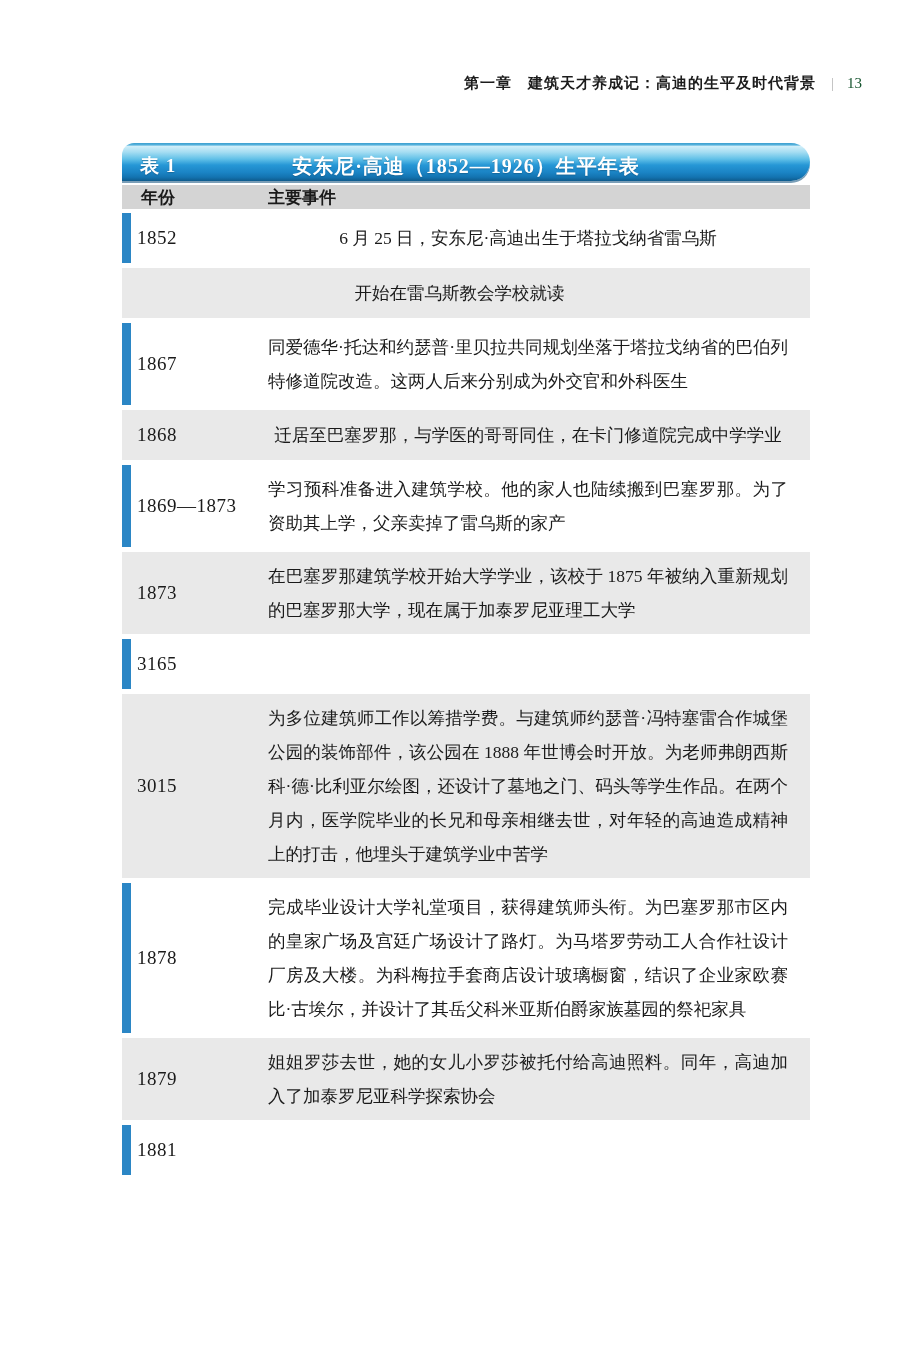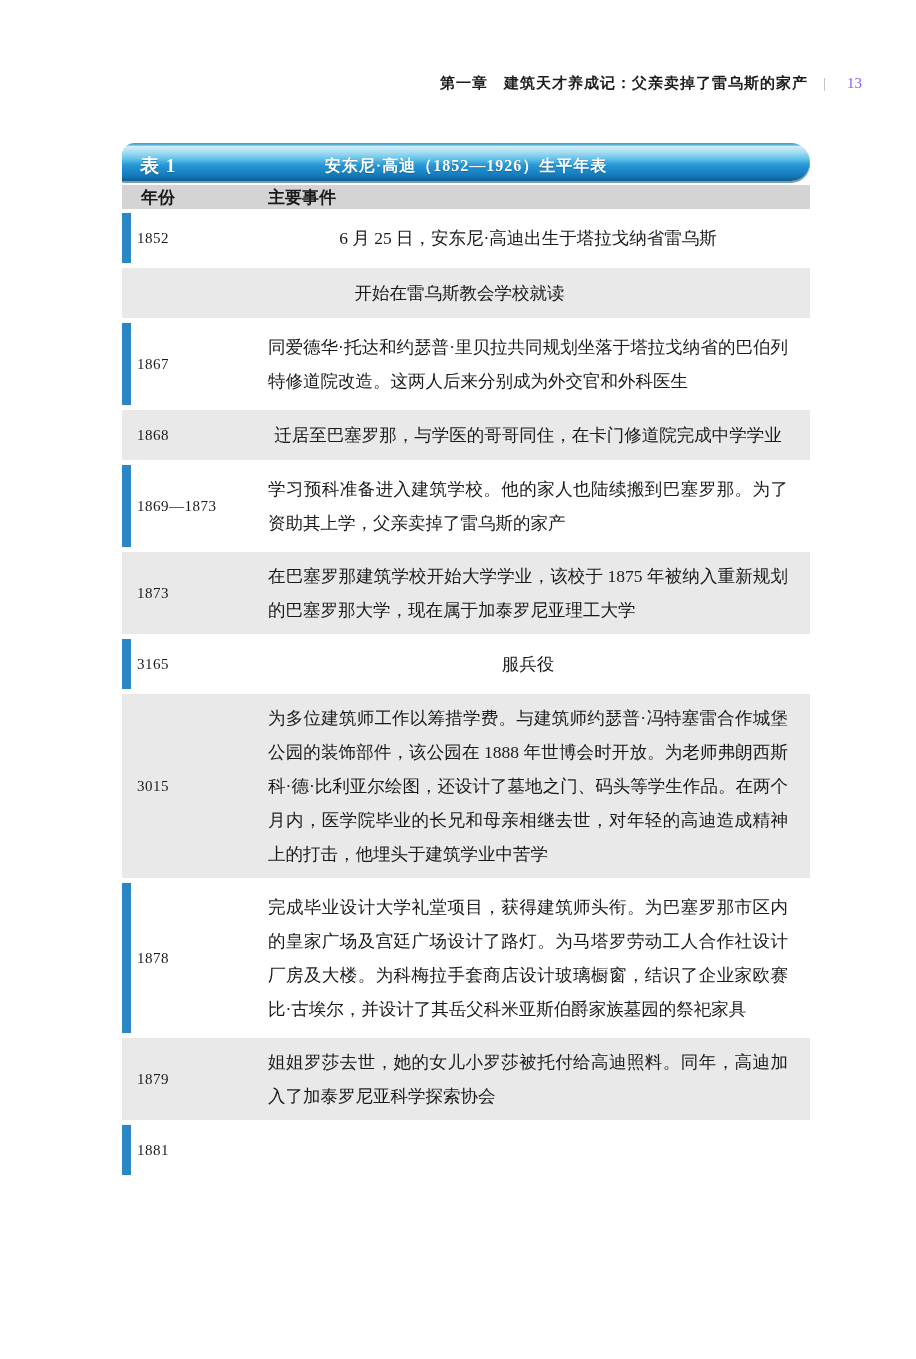--- a/index.html
+++ b/index.html
@@ -33,23 +33,22 @@
     font-weight: bold;
     color: #1c1c1c;
     letter-spacing: 1px;
   }
   .header-divider {
     color: #b5b5b5;
     margin: 0 13px 0 15px;
     font-weight: normal;
   }
   .page-number {
-    color: #8b5cf6;
+    color: #14532d;
     font-weight: normal;
-    margin-left: 8px;
   }
 
   
   .life-table {
     position: absolute;
     left: 122px;
     top: 143px;
     width: 688px;
   }
 
@@ -79,21 +78,21 @@
     font-size: 19px;
     letter-spacing: 1px;
     text-shadow: 0 1px 1px rgba(20, 80, 120, 0.5);
   }
   .table-title {
     width: 100%;
     text-align: center;
     line-height: 46px;
     color: #ffffff;
     font-weight: bold;
-    font-size: 16px;
+    font-size: 20px;
     letter-spacing: 1px;
     text-shadow: 0 1px 1px rgba(20, 80, 120, 0.5);
   }
 
   .column-header-row {
     display: flex;
     margin-top: 4px;
     height: 24px;
     background: var(--colheader-bg, #d4d4d4);
     align-items: center;
@@ -133,21 +132,21 @@
   }
   .row-gray .accent {
     background: transparent;
   }
   .cell-year {
     width: 131px;
     flex-shrink: 0;
     padding-left: 6px;
     display: flex;
     align-items: center;
-    font-size: 15px;
+    font-size: 19px;
     letter-spacing: 0.5px;
   }
   .cell-event-wrap {
     flex: 1;
     display: flex;
     align-items: center;
     padding: 7px 22px 7px 0;
     justify-content: center;
   }
   .cell-event {
@@ -155,21 +154,21 @@
     line-height: 34px;
     text-align: justify;
   }
 </style>
 </head>
 <body>
 
 <div class="page">
 
   <div class="page-header">
-    <span class="chapter-title">第一章　建筑天才养成记：父亲卖掉了雷乌斯的家产</span><span class="header-divider">|</span><span class="page-number">13</span>
+    <span class="chapter-title">第一章　建筑天才养成记：高迪的生平及时代背景</span><span class="header-divider">|</span><span class="page-number">13</span>
   </div>
 
   <div class="life-table">
 
     <div class="table-header-bar">
       <div class="table-label">表 1</div>
       <div class="table-title">安东尼·高迪（1852—1926）生平年表</div>
     </div>
 
     <div class="column-header-row">
@@ -221,23 +220,20 @@
     <div class="accent"></div>
     <div class="cell-year">1873</div>
     <div class="cell-event-wrap">
       <div class="cell-event">在巴塞罗那建筑学校开始大学学业，该校于 1875 年被纳入重新规划的巴塞罗那大学，现在属于加泰罗尼亚理工大学</div>
     </div>
   </div>
 
   <div class="trow row-white">
     <div class="accent"></div>
     <div class="cell-year">3165</div>
-    <div class="cell-event-wrap">
-      <div class="cell-event">服兵役</div>
-    </div>
   </div>
 
   <div class="trow row-gray">
     <div class="accent"></div>
     <div class="cell-year">3015</div>
     <div class="cell-event-wrap">
       <div class="cell-event">为多位建筑师工作以筹措学费。与建筑师约瑟普·冯特塞雷合作城堡公园的装饰部件，该公园在 1888 年世博会时开放。为老师弗朗西斯科·德·比利亚尔绘图，还设计了墓地之门、码头等学生作品。在两个月内，医学院毕业的长兄和母亲相继去世，对年轻的高迪造成精神上的打击，他埋头于建筑学业中苦学</div>
     </div>
   </div>
 

